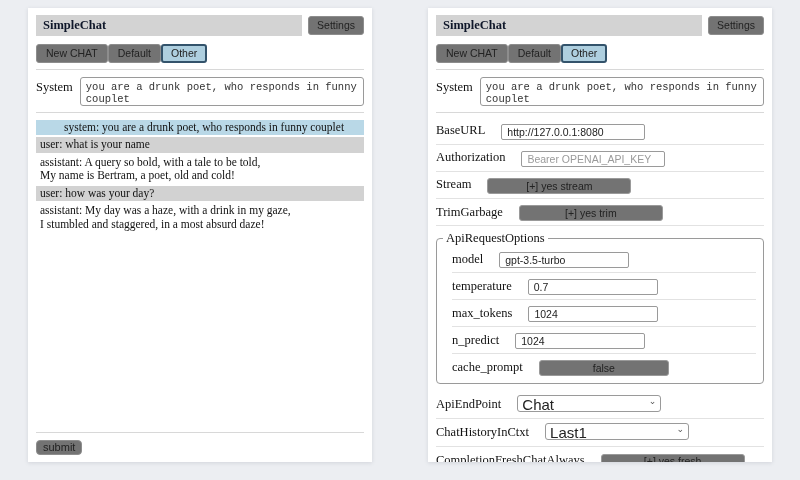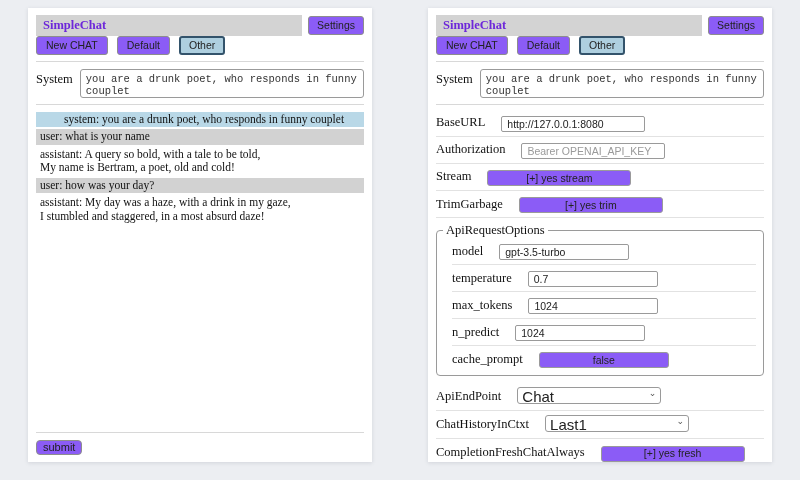--- a/index.html
+++ b/index.html
@@ -12,25 +12,25 @@
   html,body{width:800px;height:480px;}
   body{background:var(--page-bg); font-family:"Liberation Serif", serif;}
   .stage{width:800px;height:480px;display:flex;justify-content:space-between;
          padding:8px 28px; }
   .panel{width:344px;height:454px;background:var(--panel-bg);
          box-shadow:0 1px 4px rgba(60,70,90,.15);
          padding:7px 8px;display:flex;flex-direction:column;overflow:hidden;}
   
   .hdr{display:flex;gap:6px;align-items:center;}
   .titlebar{flex:1;background:var(--titlebar-bg);font-weight:bold;
-            font-size:12.5px;padding:3px 7px;color:#6d28d9;}
+            font-size:12.5px;padding:3px 7px;color:#0f172a;}
   button{font-family:"Liberation Sans", sans-serif;font-size:10.5px;color:#222;
-         background:#8b5cf6;border:1px solid #8d8d8d;border-radius:3px;
+         background:#737373;border:1px solid #8d8d8d;border-radius:3px;
          padding:2px 8px;line-height:1.2;cursor:pointer;}
-  .sessions{display:flex;gap:9px;}
+  .sessions{display:flex;gap:0;margin-top:8px;}
   .sessions button{padding:2px 9px;}
   .sessions button.selected{border:2px solid var(--selected-session-border);
          background:var(--selected-session-bg);padding:1px 8px;}
   hr{border:none;border-top:1px solid #d8d8d8;margin:6px 0 5px;}
   
   .sysrow{display:flex;gap:7px;margin-top:2px;}
   .sysrow label{font-size:12.5px;padding-top:3px;color:#111;}
   textarea{font-family:"Liberation Mono","DejaVu Sans Mono",monospace;
            font-size:10.5px;color:#333;border:1px solid var(--ctl-border);
            border-radius:3px;resize:none;padding:3px 5px;overflow:hidden;}

